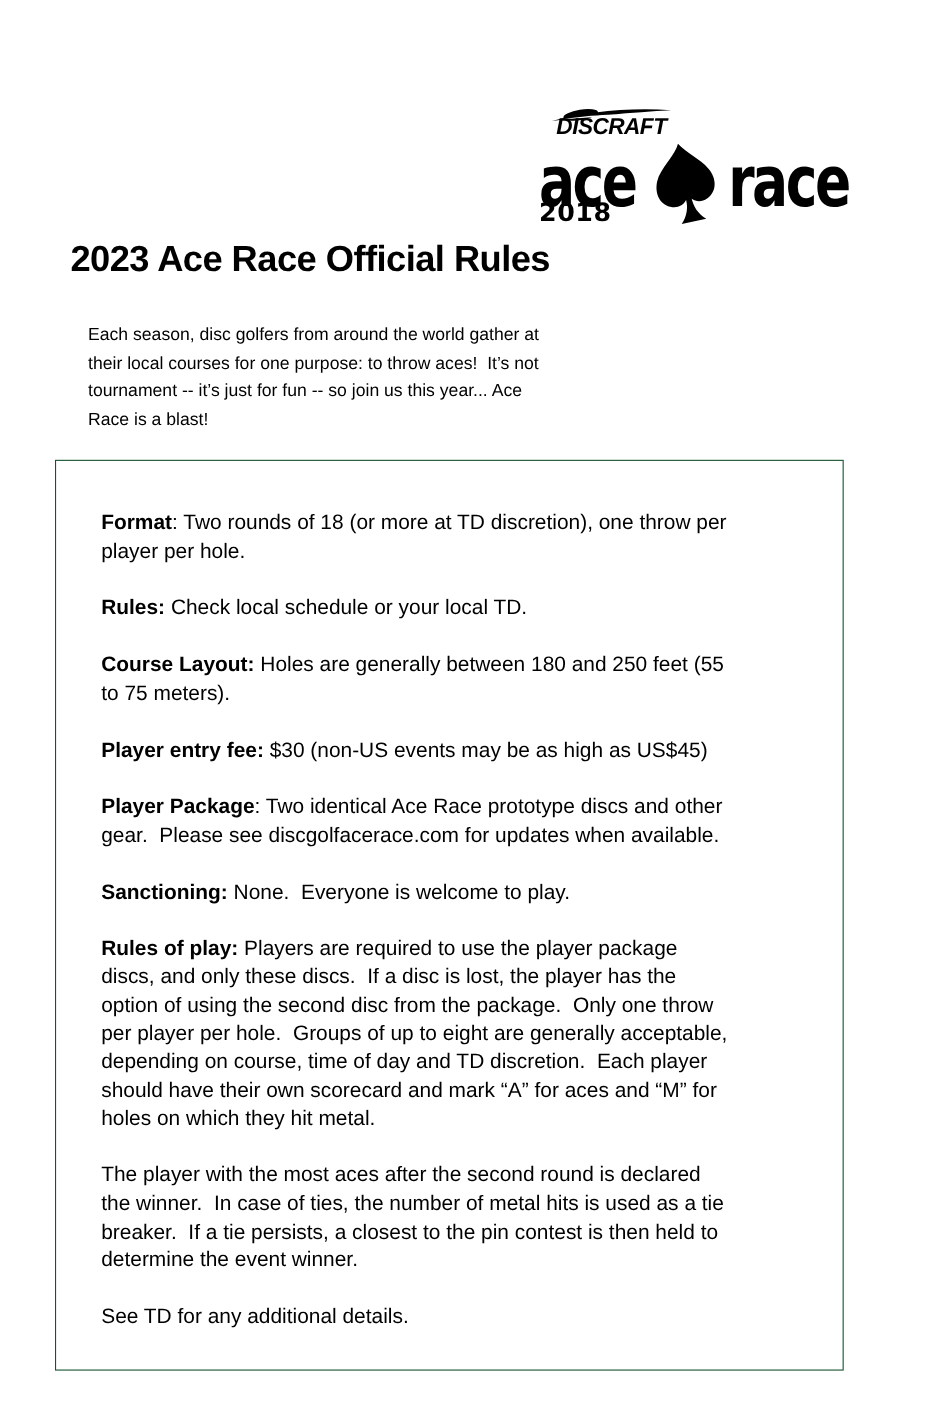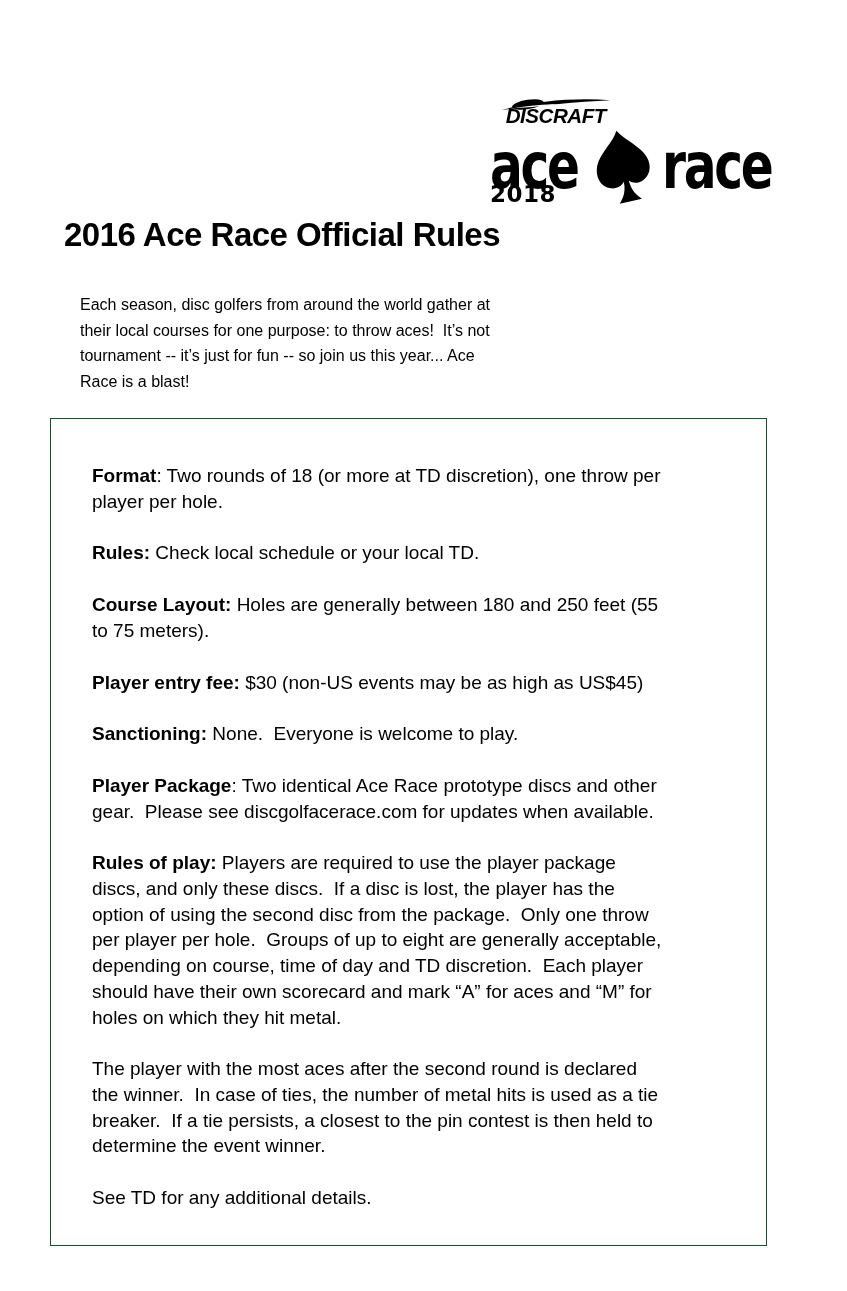--- a/index.html
+++ b/index.html
@@ -152,42 +152,42 @@
                  C60 103 57 92 57 81
                  C62 87 70 89 78 86
                  C94 80 98 62 90 46
                  C82 30 64 16 57 2 Z" fill="#000" transform="rotate(-14 53 60)"></path>
       </svg>
       <span class="logo-word race">race</span>
     </div>
     <div class="logo-year">2018</div>
   </div>
 
-  <h1 class="page-title">2016 Ace Race Official Rules</h1>
+  <h1 class="page-title">2023 Ace Race Official Rules</h1>
 
   <p class="intro">Each season, disc golfers from around the world gather at
 their local courses for one purpose: to throw aces!  It’s not
 tournament -- it’s just for fun -- so join us this year... Ace
 Race is a blast!</p>
 
   <div class="rules-box">
     <p class="rule"><b class="rule-label">Format</b><span class="rule-text">: Two rounds of 18 (or more at TD discretion), one throw per
 player per hole.</span></p>
 
     <p class="rule"><b class="rule-label">Rules:</b><span class="rule-text"> Check local schedule or your local TD.</span></p>
 
     <p class="rule"><b class="rule-label">Course Layout:</b><span class="rule-text"> Holes are generally between 180 and 250 feet (55
 to 75 meters).</span></p>
 
     <p class="rule"><b class="rule-label">Player entry fee:</b><span class="rule-text"> $30 (non-US events may be as high as US$45)</span></p>
 
-    <p class="rule"><b class="rule-label">Sanctioning:</b><span class="rule-text"> None.  Everyone is welcome to play.</span></p>
-
     <p class="rule"><b class="rule-label">Player Package</b><span class="rule-text">: Two identical Ace Race prototype discs and other
 gear.  Please see discgolfacerace.com for updates when available.</span></p>
+
+    <p class="rule"><b class="rule-label">Sanctioning:</b><span class="rule-text"> None.  Everyone is welcome to play.</span></p>
 
     <p class="rule"><b class="rule-label">Rules of play:</b><span class="rule-text"> Players are required to use the player package
 discs, and only these discs.  If a disc is lost, the player has the
 option of using the second disc from the package.  Only one throw
 per player per hole.  Groups of up to eight are generally acceptable,
 depending on course, time of day and TD discretion.  Each player
 should have their own scorecard and mark “A” for aces and “M” for
 holes on which they hit metal.</span></p>
 
     <p class="rule"><span class="rule-text">The player with the most aces after the second round is declared

